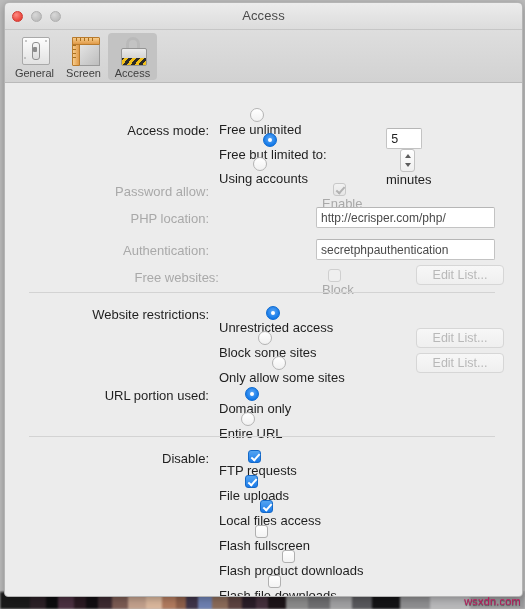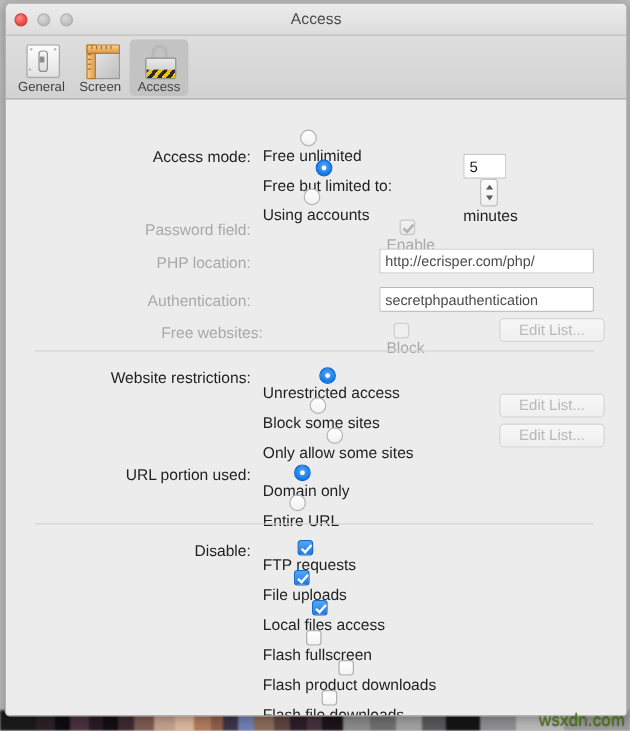--- a/index.html
+++ b/index.html
@@ -370,22 +370,22 @@
     left: 24px;
     width: 466px;
     height: 1px;
     background: #d3d3d3;
   }
 
   .wm {
     position: absolute;
     right: 4px;
     bottom: 2px;
-    font-size: 14px;
-    color: #4d7c0f;
+    font-size: 11px;
+    color: #be185d;
     text-shadow: 0 1px 1px rgba(0,0,0,0.55);
     font-family: "Liberation Sans", sans-serif;
     letter-spacing: 0.2px;
   }
 </style>
 </head>
 <body>
 
 <div id="root">
 
@@ -466,21 +466,21 @@
         <input class="tfield num" type="text" value="5" style="">
         <div class="stepper"></div>
         <div style="margin-left:9px;">minutes</div>
       </div>
 
       <div class="row" style="left:208px; top:74px;">
         <div class="radio"></div>
         <div class="opt-label">Using accounts</div>
       </div>
 
-      <div class="lbl-col dim" style="left:6px; top:101px;">Password field:</div>
+      <div class="lbl-col dim" style="left:6px; top:101px;">Password allow:</div>
       <div class="row" style="left:311px; top:100px;">
         <div class="cbox dim-on"></div>
         <div class="opt-label dim">Enable</div>
       </div>
 
       <div class="lbl-col dim" style="left:6px; top:128px;">PHP location:</div>
       <input class="tfield" type="text" style="position: absolute; left: 311px; top: 124px; width: 179px;" value="http://ecrisper.com/php/">
 
       <div class="lbl-col dim" style="left:6px; top:160px;">Authentication:</div>
       <input class="tfield" type="text" style="position: absolute; left: 311px; top: 156px; width: 179px;" value="secretphpauthentication">

